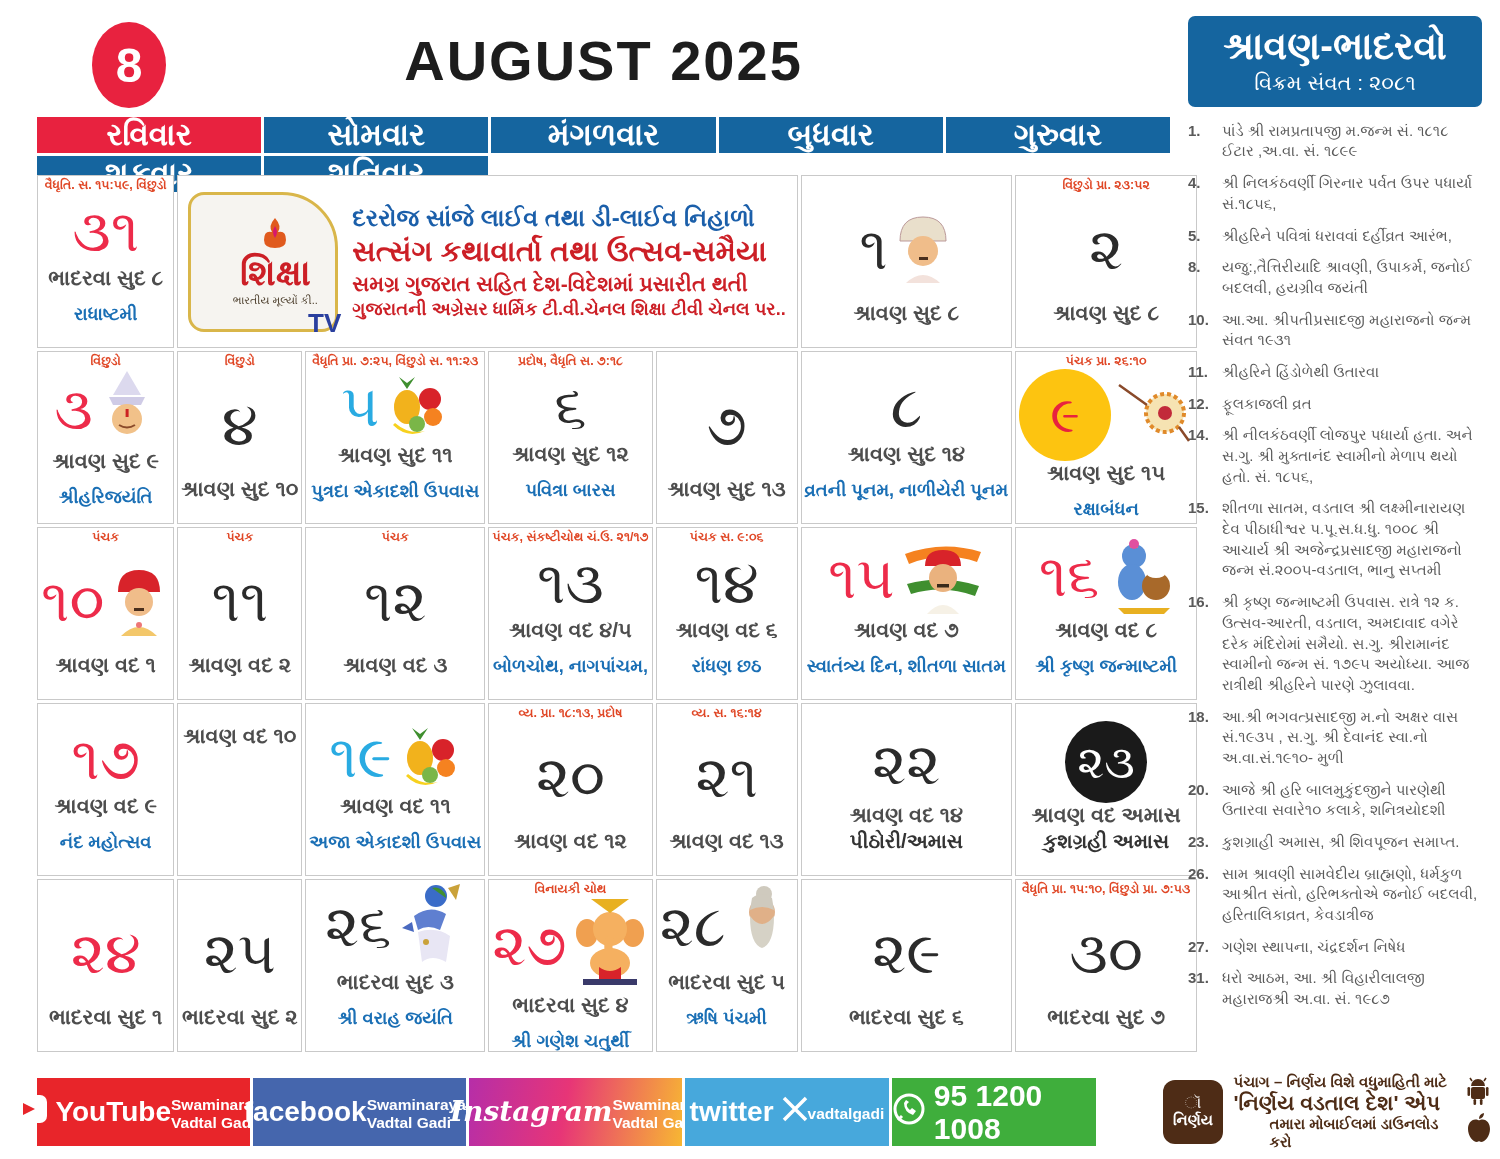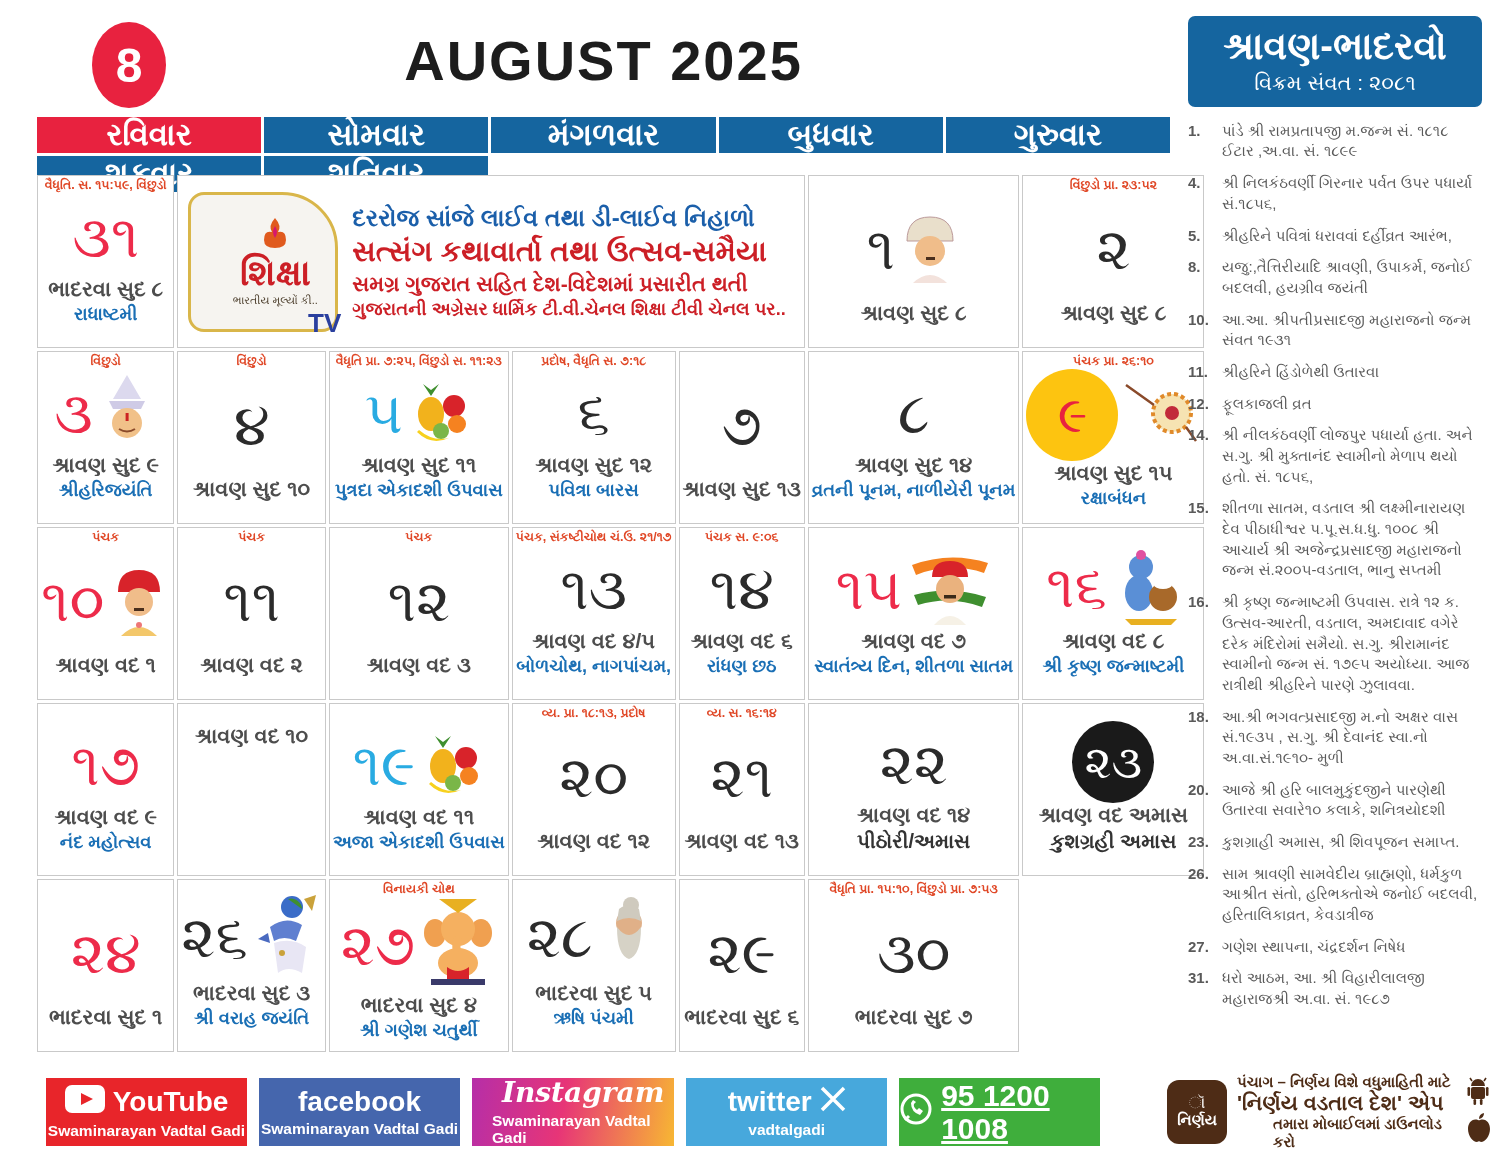--- a/index.html
+++ b/index.html
@@ -30,21 +30,21 @@
   .day-num { font-size:58px; line-height:1; font-weight:500; color:#2b2b2b; }
   .day-num.red { color:#ed2b4a; }
   .day-num.blue { color:#29abe2; }
   .circle-wrap { width:92px; height:92px; border-radius:50%; display:flex; align-items:center; justify-content:center; }
   .circle-wrap.yellow { background:#fdc410; }
   .circle-wrap.yellow .day-num { color:#e8223f; font-size:50px; }
   .circle-wrap.black { background:#1a1a1a; width:82px; height:82px; }
   .circle-wrap.black .day-num { color:#fff; font-size:46px; }
   .cell-img { flex:0 0 auto; }
   .tithi { font-size:21px; font-weight:bold; color:#4d4d4d; white-space:nowrap; }
-  .fest { font-size:18px; font-weight:bold; color:#1a6fb5; margin-top:3px; white-space:nowrap; }
+  .fest { font-size:18px; font-weight:bold; color:#1a6fb5; margin-top:14px; white-space:nowrap; }
   .fest-dark { font-size:20px; font-weight:bold; color:#333; margin-top:3px; white-space:nowrap; }
 
   
   .ad-cell { grid-column:2 / span 4; flex-direction:row; align-items:center; gap:14px; padding:8px 10px; }
   .ad-logo { position:relative; width:150px; height:140px; background:#f6f4f0;
     border:3px solid #d9b64a; border-radius:16px 56px 16px 16px; flex:0 0 auto;
     display:flex; flex-direction:column; align-items:center; justify-content:center;padding-left:24px; }
   .ad-logo-main { font-size:36px; font-weight:900; color:#cc1f26; line-height:1.05; }
   .ad-logo-sub { font-size:11px; color:#4a3c2a; margin-top:2px; }
   .ad-logo-tv { position:absolute; right:-6px; bottom:-10px; font-size:26px; font-weight:900; color:#2a3f9e; }
@@ -59,31 +59,31 @@
   .panchang-box { background:#15659f; border-radius:7px; color:#fff; text-align:center; padding:10px 4px 12px 4px; }
   .panchang-title { font-size:38px; font-weight:900; line-height:1.1; }
   .panchang-samvat { font-size:21px; margin-top:3px; }
   .notes { margin-top:14px; }
   .note { display:flex; gap:8px; margin-bottom:11px; color:#5a5a5a; font-size:15px; line-height:1.38; }
   .note-num { flex:0 0 26px; font-weight:bold; }
   .note-text { flex:1; }
 
   
   .footer { position:absolute; left:37px; top:1078px; width:1456px; display:flex; gap:3px; height:68px; }
-  .social-btn { width:213px; color:#fff; display:flex; flex-direction:column; align-items:center;
-    justify-content:center; line-height:1.1; cursor:pointer;margin-left:9px; }
+  .social-btn { width:213px; color:#fff; display:flex; flex-direction:row; align-items:center;
+    justify-content:center; line-height:1.1; cursor:pointer; }
   .social-main { display:flex; align-items:center; gap:8px; font-size:28px; font-weight:900; }
   .social-sub { font-size:15.5px; font-weight:bold; margin-top:3px; }
   .btn-youtube { background:#e8252a; }
   .btn-facebook { background:#4566ad; }
   .btn-instagram { background:linear-gradient(100deg,#b62ea8 0%,#e73577 45%,#f7b733 100%);padding-left:20px; }
   .btn-instagram .social-main { font-style:italic; font-family:"DejaVu Serif",serif; font-weight:bold; }
   .btn-twitter { background:#47a8dc; }
   .btn-whatsapp { background:#3fae3c; }
-  .btn-whatsapp .social-main { font-size:30px;text-decoration:underline; }
+  .btn-whatsapp .social-main { font-size:30px; }
 
   .app-promo { margin-left:64px; display:flex; align-items:center; gap:10px; color:#4e2c16; }
   .app-icon { width:64px; height:64px; background:#4e2c16; border-radius:12px; color:#fff;
     display:flex; flex-direction:column; align-items:center; justify-content:center; cursor:pointer; }
   .app-icon-u { font-size:16px; line-height:1; }
   .app-icon-label { font-size:15px; font-weight:bold; }
   .app-text { }
   .app-line1 { font-size:15px; font-weight:bold; }
   .app-line2 { font-size:21px; font-weight:900; }
   .app-line3 { font-size:15px; font-weight:bold;margin-left:36px; }
@@ -369,20 +369,27 @@
         <div class="cell">
           <div class="cell-top"></div>
           <div class="num-row">
             <div class="day-num red">૨૪</div>
           </div>
           <div class="tithi">ભાદરવા સુદ ૧</div>
         </div>
         <div class="cell">
           <div class="cell-top"></div>
           <div class="num-row">
+            <div class="day-num">૨૫</div>
+          </div>
+          <div class="tithi">ભાદરવા સુદ ૨</div>
+        </div>
+        <div class="cell">
+          <div class="cell-top"></div>
+          <div class="num-row">
             <div class="day-num">૨૬</div>
             <span class="cell-img"><svg width="70" height="84" viewBox="0 0 70 84">
                 <circle cx="40" cy="14" r="11" fill="#3a6cc8"></circle>
                 <path d="M36 6 A11 11 0 0 1 50 16" fill="#3f8f2f"></path>
                 <path d="M52 6 L64 2 L60 18 Z" fill="#caa23a"></path>
                 <path d="M18 34 Q34 22 50 32 L44 48 Q32 42 22 48 Z" fill="#5f7fd0"></path>
                 <path d="M16 40 L6 46 L18 50 Z" fill="#4a6ac0"></path>
                 <path d="M22 50 Q40 44 54 54 L50 80 Q36 72 26 80 Z" fill="#e8e6f4"></path>
                 <circle cx="30" cy="60" r="3" fill="#caa23a"></circle>
               </svg></span>

